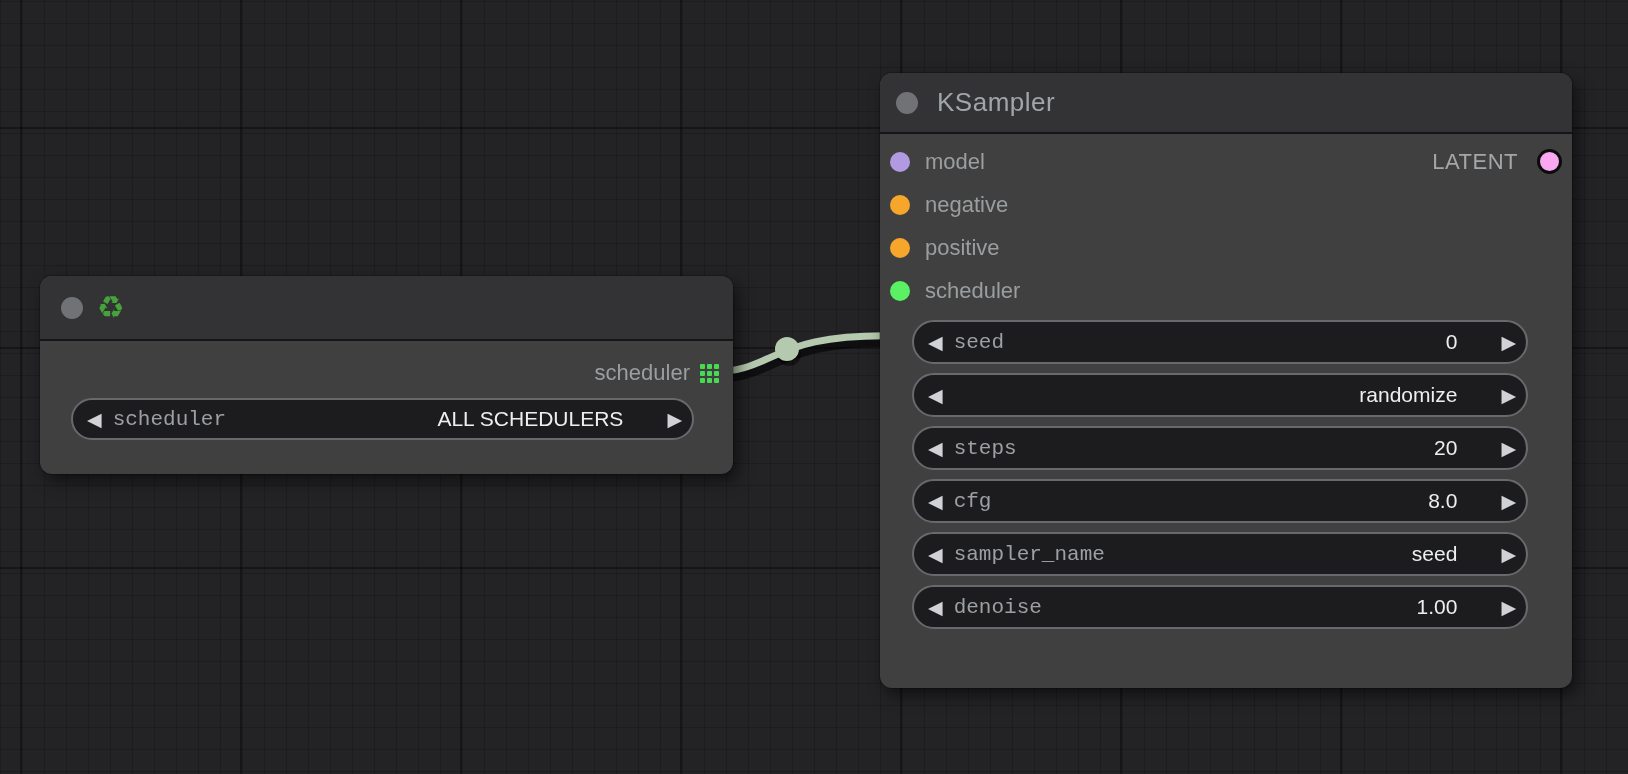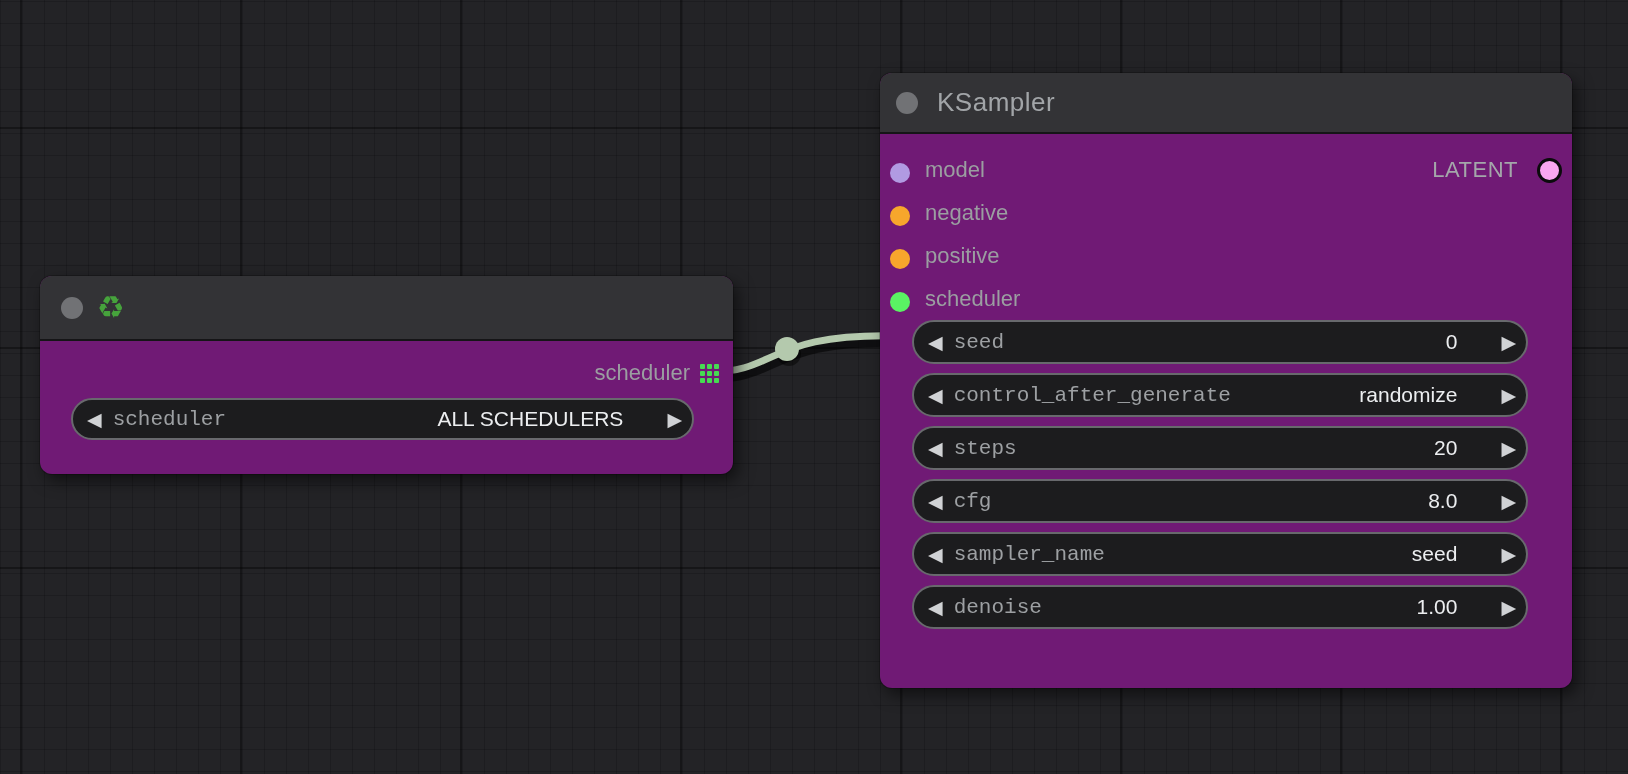--- a/index.html
+++ b/index.html
@@ -10,34 +10,34 @@
     background-image:
       linear-gradient(rgba(0,0,0,0.38) 0 2px, transparent 2px),
       linear-gradient(90deg, rgba(0,0,0,0.38) 0 2px, transparent 2px),
       linear-gradient(rgba(0,0,0,0.16) 0 1px, transparent 1px),
       linear-gradient(90deg, rgba(0,0,0,0.16) 0 1px, transparent 1px);
     background-size: 220px 220px, 220px 220px, 22px 22px, 22px 22px;
     background-position: 0 127px, 20px 0, 0 1px, 0 0;
   }
   #links { position: absolute; left: 0; top: 0; z-index: 1; }
   .node {
-    position: absolute; z-index: 2; border-radius: 12px; background: #701a75;
+    position: absolute; z-index: 2; border-radius: 12px; background: #404040;
     box-shadow: 5px 7px 16px rgba(0,0,0,0.55), 0 0 0 1px rgba(0,0,0,0.22);
   }
   .node-header {
     display: flex; align-items: center; background: #333336;
     border-radius: 12px 12px 0 0; border-bottom: 2px solid rgba(16,16,18,0.85);
     box-sizing: border-box;
   }
   .collapse-dot {
     width: 22px; height: 22px; border-radius: 50%; background: #717275; flex: 0 0 auto;
   }
   .node-title { color: #a2a5a8; font-size: 26px; letter-spacing: 0.5px; white-space: nowrap; }
   .title-icon { font-size: 31px; color: #46a33c; margin: 0 13px 0 14px; line-height: 1; }
-  .slot-row { display: flex; align-items: flex-end; height: 43px; padding-left: 10px; padding-right: 10px; }
+  .slot-row { display: flex; align-items: center; height: 43px; padding-left: 10px; padding-right: 10px; }
   .slot-dot { width: 20px; height: 20px; border-radius: 50%; flex: 0 0 auto; }
   .slot-label { color: #9b9ea1; font-size: 22px; margin-left: 15px; white-space: nowrap; }
   .out-group { margin-left: auto; display: flex; align-items: center; }
   .out-label { color: #a4a7aa; font-size: 22px; margin-right: 19px; letter-spacing: 0.5px; }
   .out-dot { width: 19px; height: 19px; border-radius: 50%; border: 3px solid #0b0b0c; flex: 0 0 auto; }
   .c-model { background: #b19ae2; }
   .c-positive { background: #f7a62c; }
   .c-negative { background: #f7a62c; }
   .c-latent { background: #f58ce5; }
   .c-scheduler { background: #5af263; }
@@ -136,21 +136,20 @@
   <div class="widgets">
     <div class="widget">
       <span class="arrow">◀</span>
       <span class="w-label">seed</span>
       <span class="w-spacer"></span>
       <span class="w-value">0</span>
       <span class="arrow">▶</span>
     </div>
     <div class="widget">
       <span class="arrow">◀</span>
-      <span class="w-label">control_after_generate</span>
       <span class="w-spacer"></span>
       <span class="w-value">randomize</span>
       <span class="arrow">▶</span>
     </div>
     <div class="widget">
       <span class="arrow">◀</span>
       <span class="w-label">steps</span>
       <span class="w-spacer"></span>
       <span class="w-value">20</span>
       <span class="arrow">▶</span>

